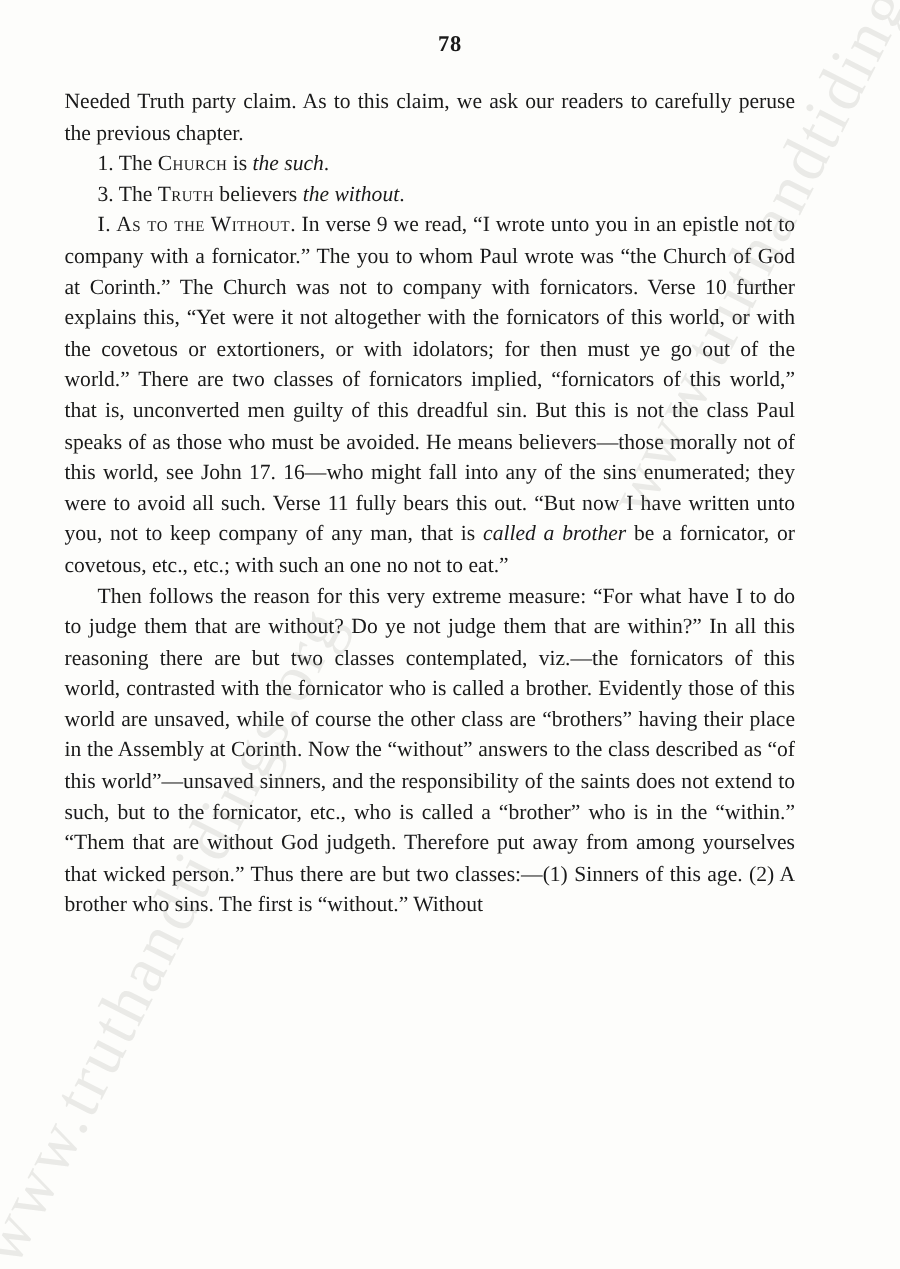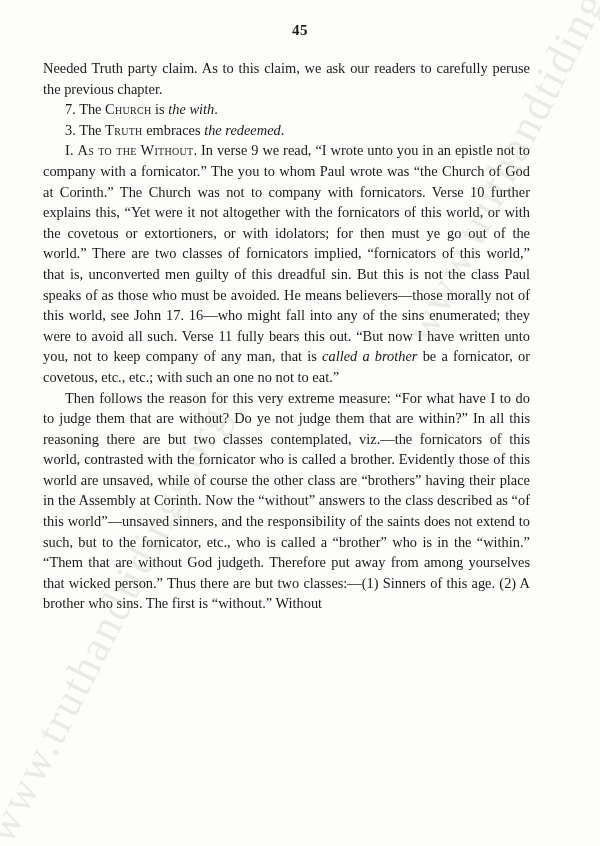--- a/index.html
+++ b/index.html
@@ -93,29 +93,29 @@
 </head>
 <body>
 
 <div id="page">
 
   <div id="watermark">
     <span class="wm-text" id="wm1">www.truthandtidings.org</span>
     <span class="wm-text" id="wm2">www.truthandtidings.org</span>
   </div>
 
-  <div class="page-number">45</div>
+  <div class="page-number">78</div>
 
   <div class="body-text">
 
     <p><span>Needed Truth party claim. As to this claim, we ask our readers to carefully peruse the previous chapter.</span></p>
 
 
-    <p class="list-line"><span>7. The </span><span class="sc">Church</span><span> is </span><span class="it">the with</span><span>.</span></p>
+    <p class="list-line"><span>1. The </span><span class="sc">Church</span><span> is </span><span class="it">the such</span><span>.</span></p>
 
-    <p class="list-line"><span>3. The </span><span class="sc">Truth</span><span> embraces </span><span class="it">the redeemed</span><span>.</span></p>
+    <p class="list-line"><span>3. The </span><span class="sc">Truth</span><span> believers </span><span class="it">the without</span><span>.</span></p>
 
     <p class="indent"><span class="sc">I. As to the Without</span><span>. In verse 9 we read, “I wrote unto you in an epistle not to company with a fornicator.” The you to whom Paul wrote was “the Church of God at Corinth.” The Church was not to company with fornicators. Verse 10 further explains this, “Yet were it not altogether with the fornicators of this world, or with the covetous or extortioners, or with idolators; for then must ye go out of the world.” There are two classes of fornicators implied, “fornicators of this world,” that is, unconverted men guilty of this dreadful sin. But this is not the class Paul speaks of as those who must be avoided. He means believers—those morally not of this world, see John 17. 16—who might fall into any of the sins enumerated; they were to avoid all such. Verse 11 fully bears this out. “But now I have written unto you, not to keep company of any man, that is </span><span class="it">called a brother</span><span> be a fornicator, or covetous, etc., etc.; with such an one no not to eat.”</span></p>
 
     <p class="indent"><span>Then follows the reason for this very extreme measure: “For what have I to do to judge them that are without? Do ye not judge them that are within?” In all this reasoning there are but two classes contemplated, viz.—the fornicators of this world, contrasted with the fornicator who is called a brother. Evidently those of this world are unsaved, while of course the other class are “brothers” having their place in the Assembly at Corinth. Now the “without” answers to the class described as “of this world”—unsaved sinners, and the responsibility of the saints does not extend to such, but to the fornicator, etc., who is called a “brother” who is in the “within.” “Them that are without God judgeth. Therefore put away from among yourselves that wicked person.” Thus there are but two classes:—(1) Sinners of this age. (2) A brother who sins. The first is “without.” Without</span></p>
 
   </div>
 </div>
 
 </body></html>

